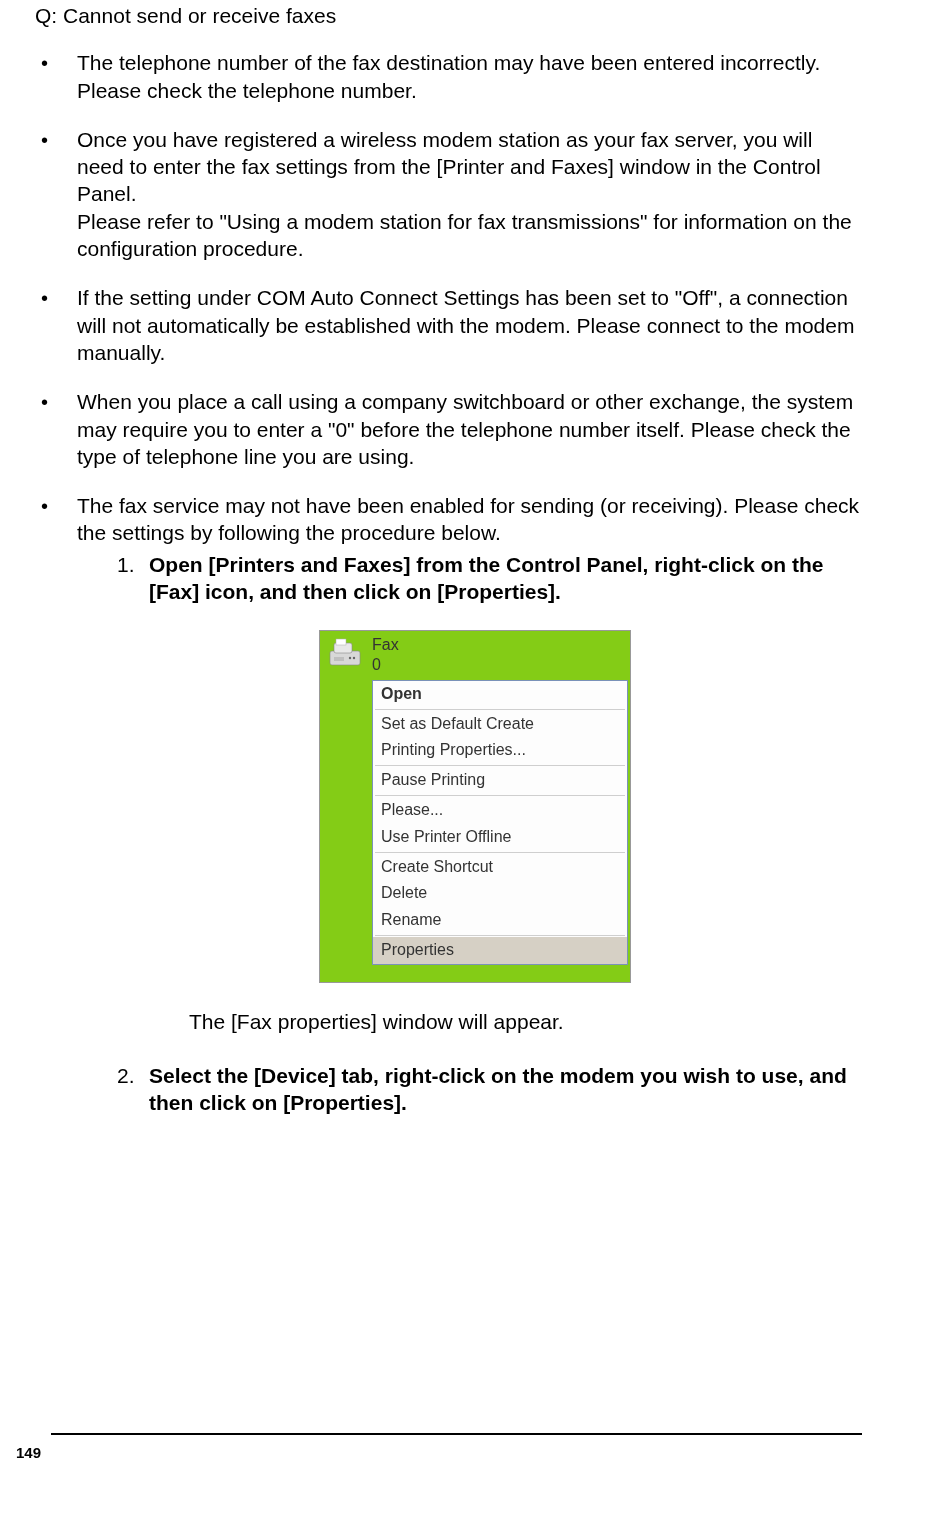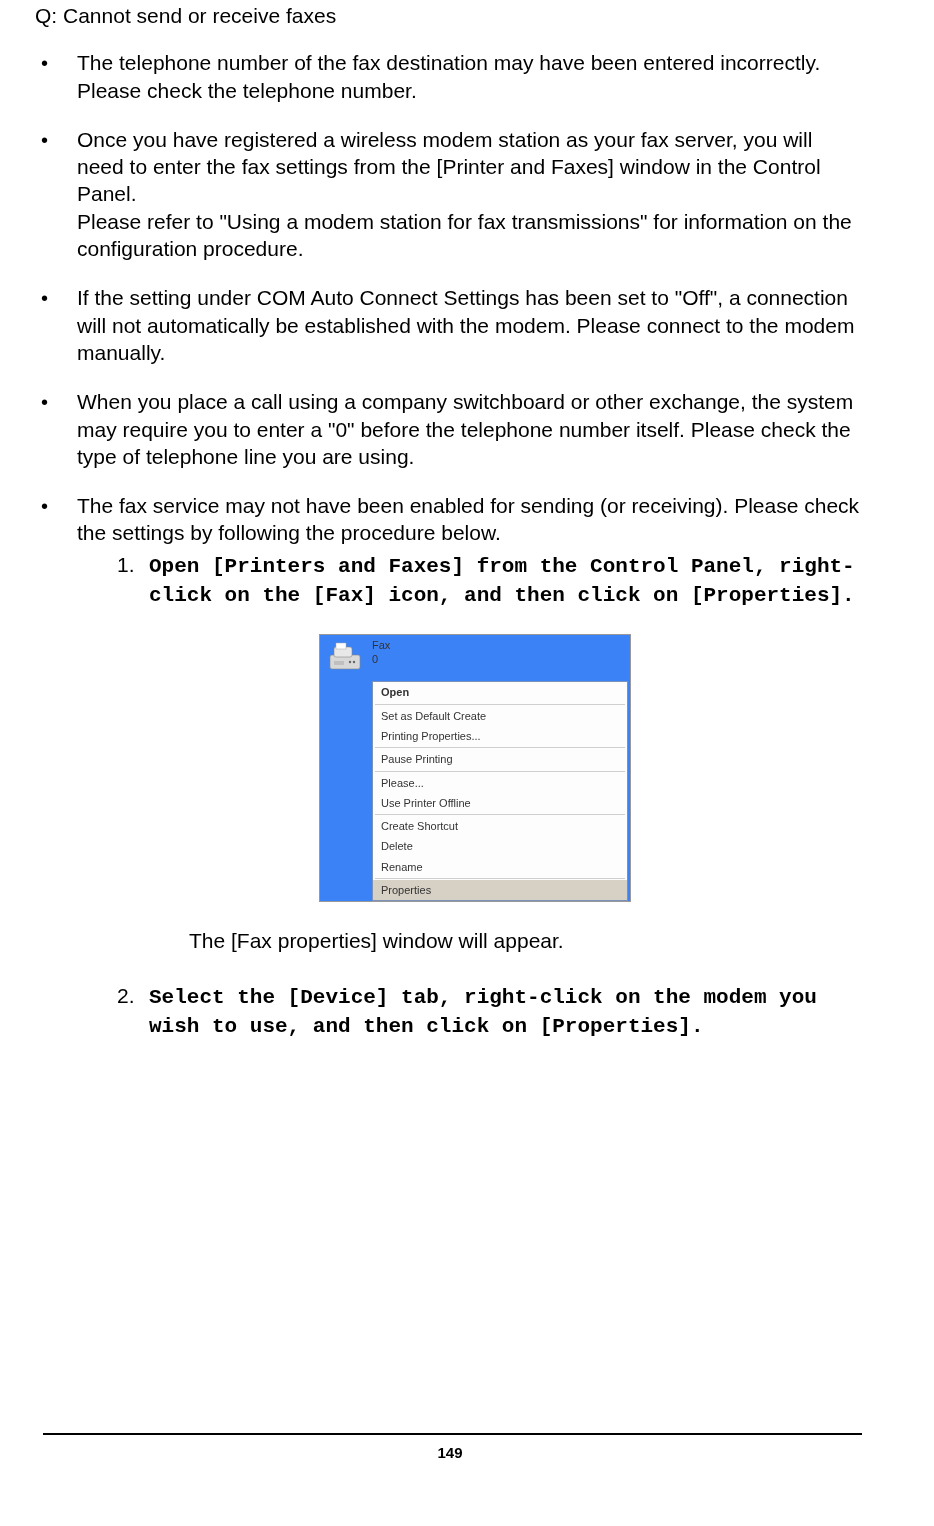--- a/index.html
+++ b/index.html
@@ -51,48 +51,47 @@
       padding-left: 32px;
       margin-bottom: 20px;
     }
     ol.numbers > li > .num {
       position: absolute;
       left: 0;
       top: 0;
     }
     .step-bold {
       font-weight: bold;
-      font-family: Liberation Mono, monospace;
     }
     .figure {
       margin: 25px 0 25px 170px;
       width: 310px;
       border: 1px solid #999;
-      background: #3b82f6;
+      background: #84cc16;
       font-family: Tahoma, Arial, sans-serif;
-      font-size: 11px;
+      font-size: 16px;
       color: #333;
       filter: blur(0.3px);
     }
     .figure .icon-row {
       display: flex;
       align-items: flex-start;
       padding: 4px 6px;
     }
     .figure .fax-icon {
       width: 40px;
       height: 36px;
     }
     .figure .icon-label {
       margin-left: 6px;
       line-height: 1.2;
     }
     .figure .menu {
       border: 1px solid #7a92b8;
-      margin: 2px 2px 0 52px;
+      margin: 2px 2px 17px 52px;
       background: #fdfdfd;
     }
     .figure .menu .item {
       padding: 3px 8px;
     }
     .figure .menu .item.bold {
       font-weight: bold;
     }
     .figure .menu .sep {
       border-top: 1px solid #cfcfcf;
@@ -100,23 +99,22 @@
     }
     .figure .menu .item.hl {
       background: #d6d0c5;
     }
     .between {
       margin: 25px 0 27px 40px;
     }
     .footer {
       position: absolute;
       bottom: 10px;
-      left: 8px;
+      left: 16px;
       right: 0;
-      text-align: center;
       font-family: Arial, sans-serif;
     }
     .footer-line {
       border-top: 2px solid #000;
       margin: 0 30px 8px 35px;
     }
     .footer-num {
       font-size: 15px;
       font-weight: bold;
     }

